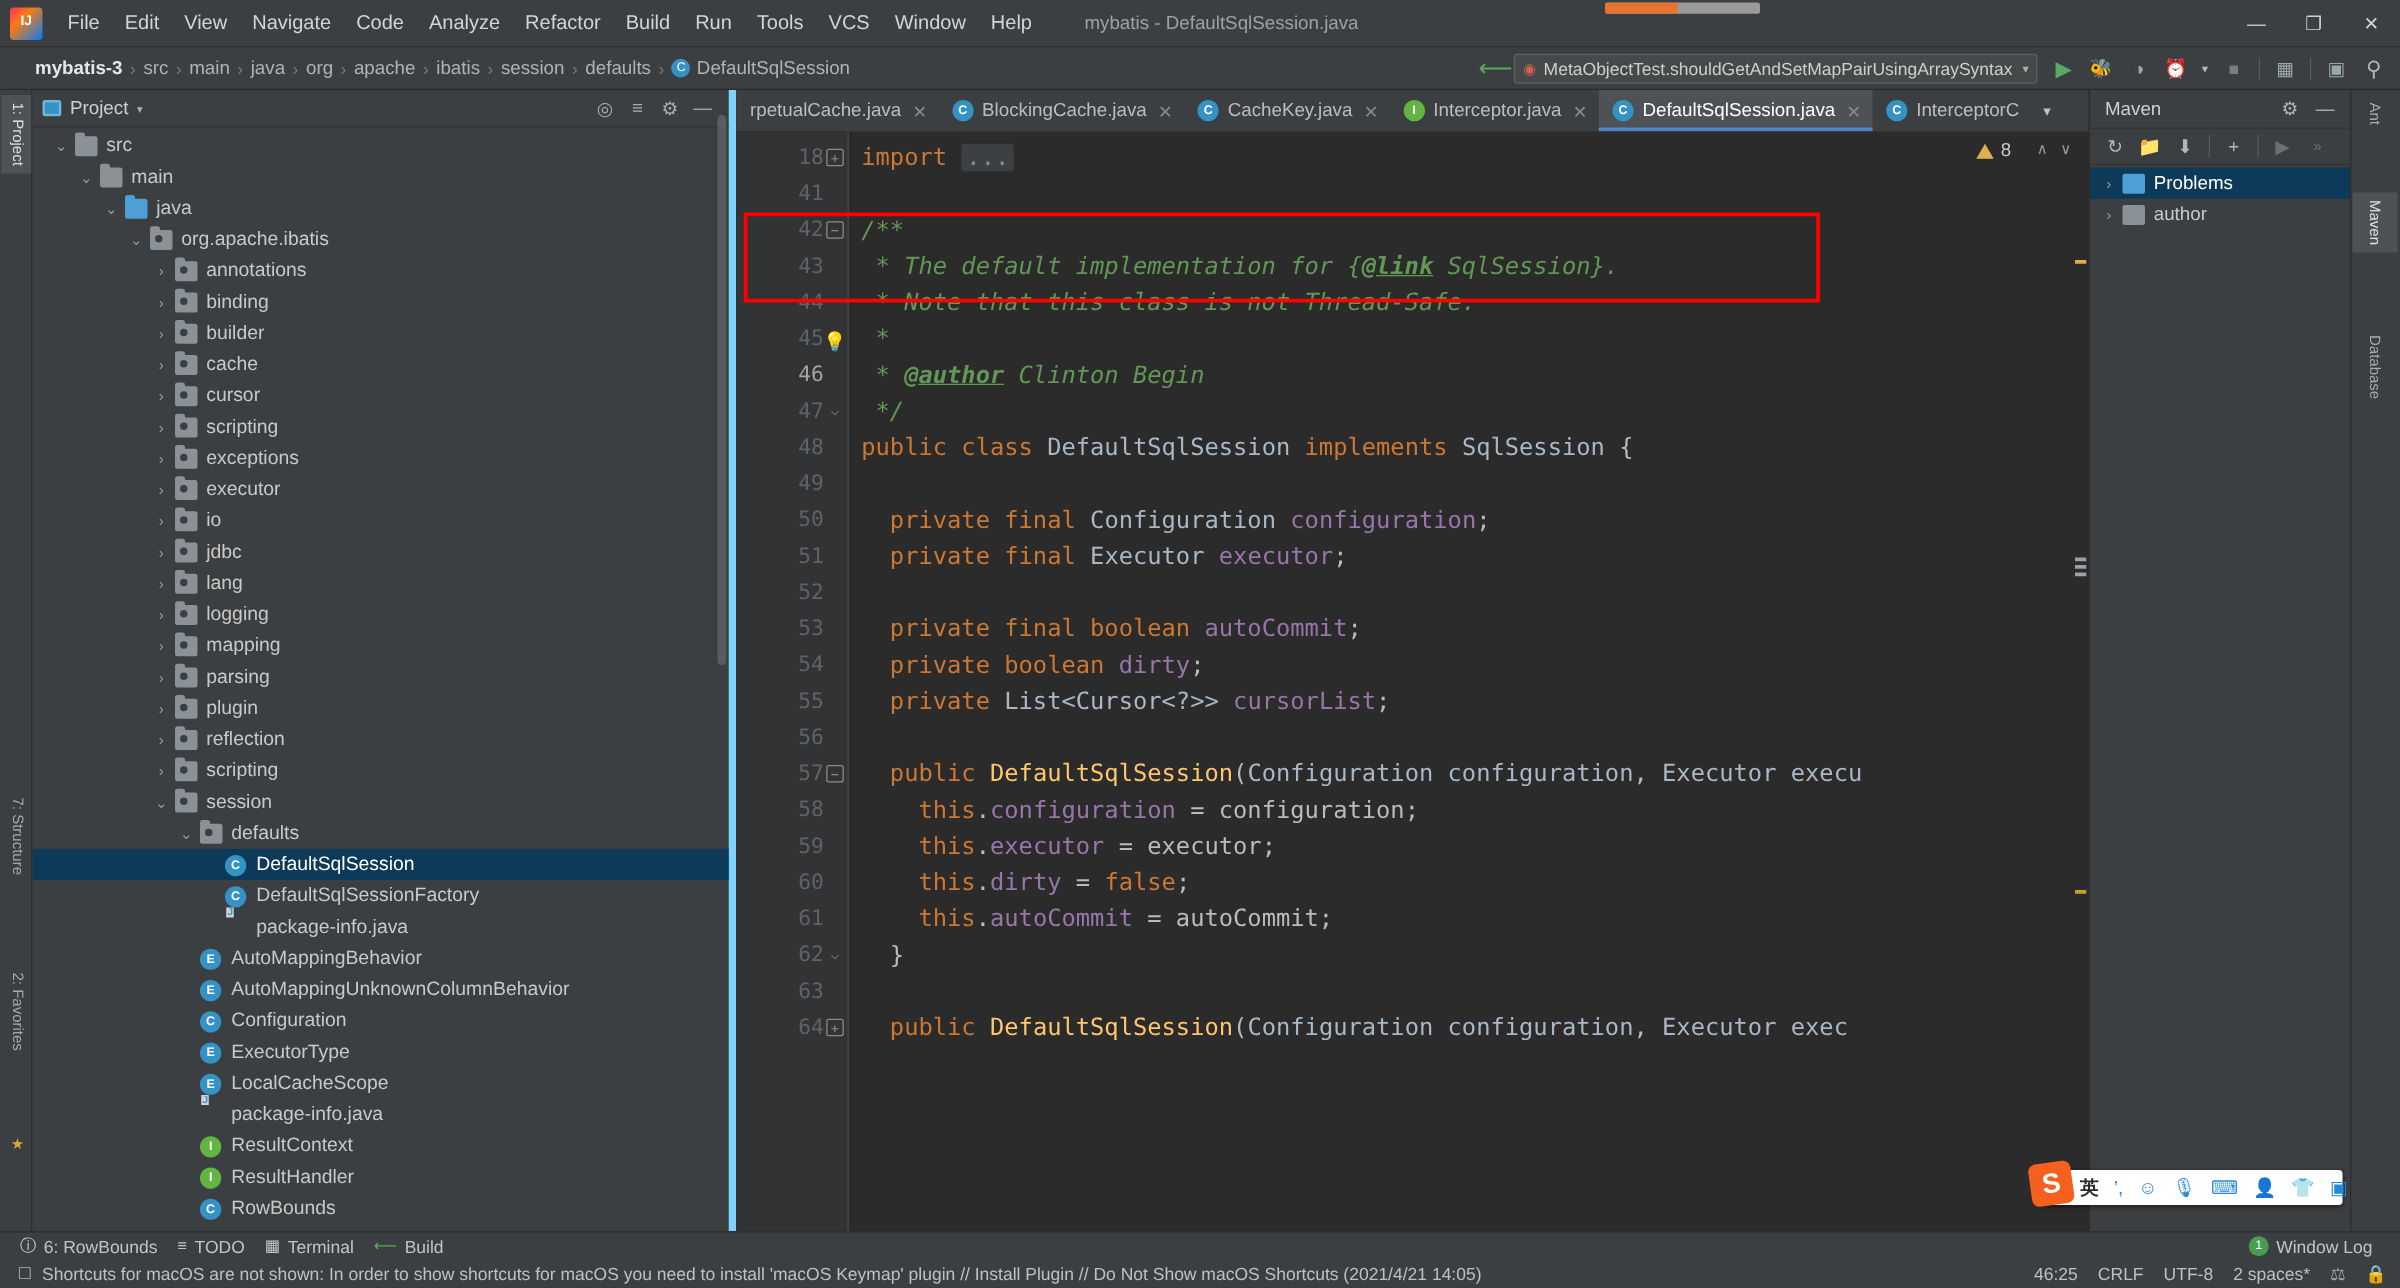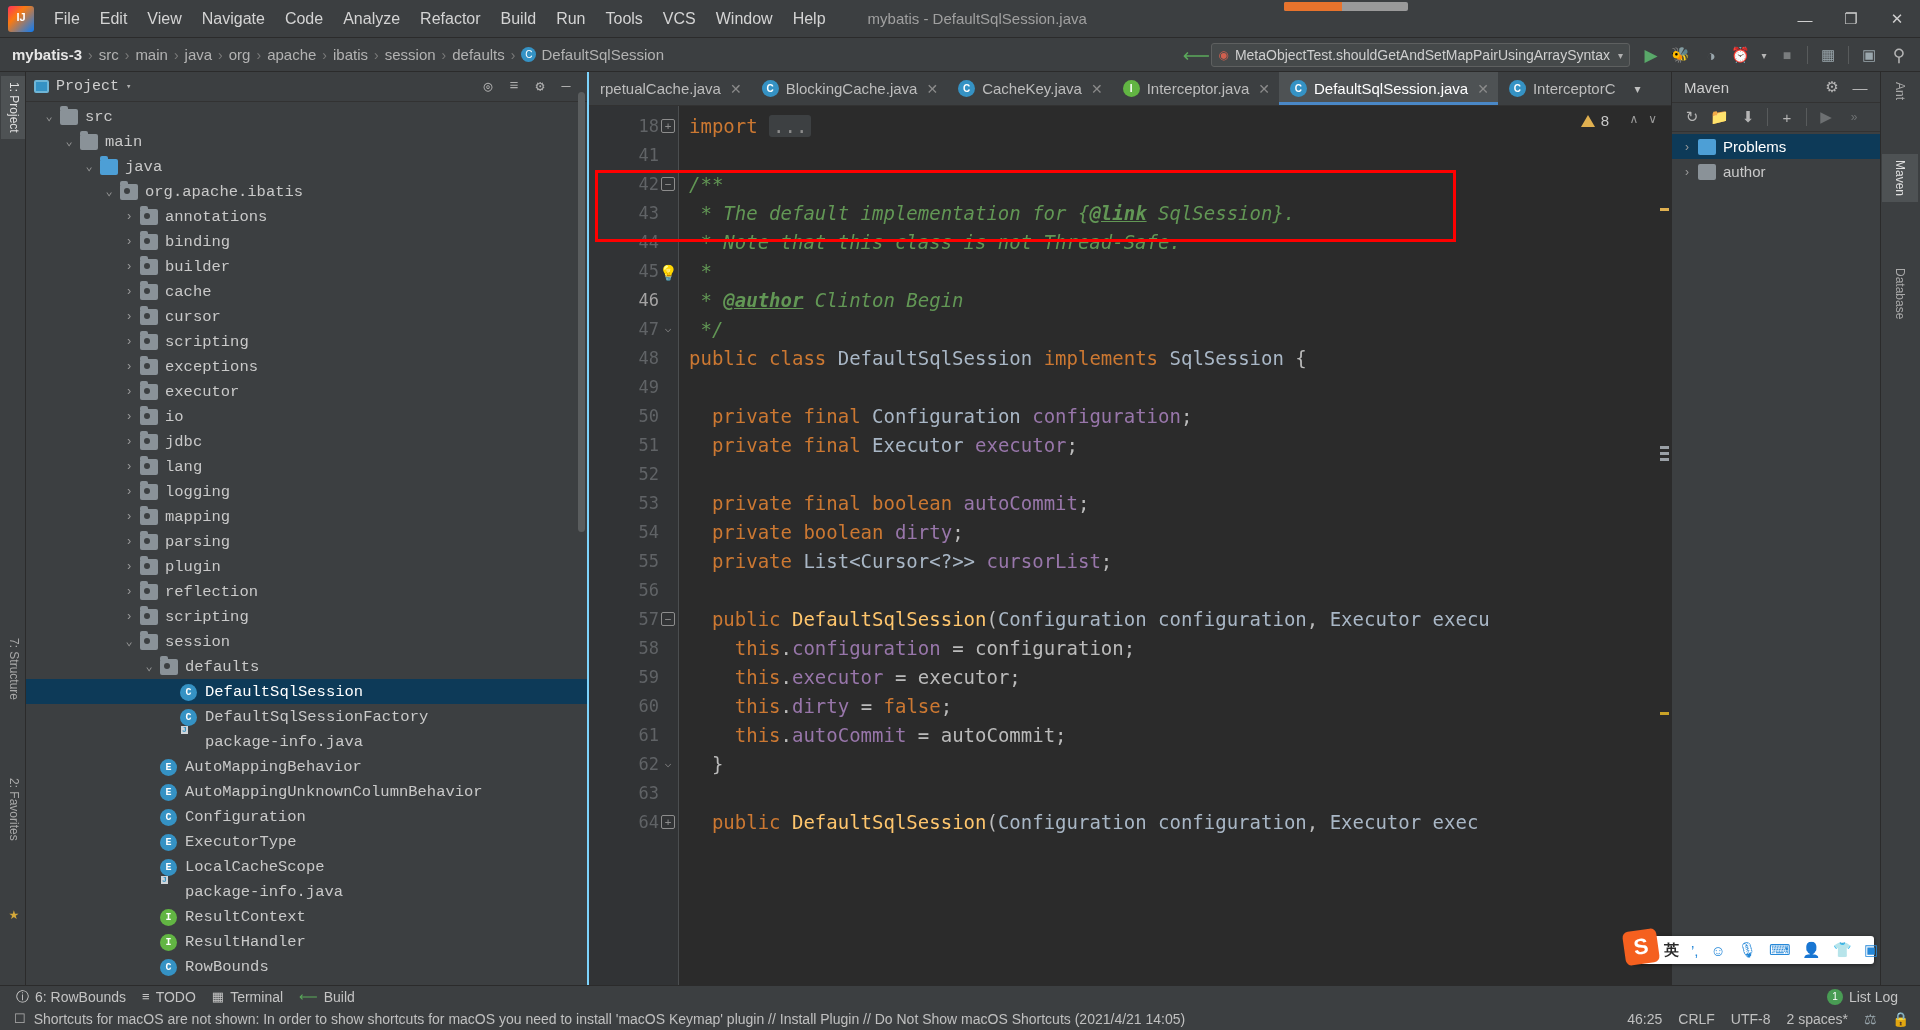--- a/index.html
+++ b/index.html
@@ -85,21 +85,21 @@
   .vtab {
     position: absolute; left: 1px; width: 24px;
     writing-mode: vertical-rl; text-orientation: mixed;
     font-size: 12px; color: #a9a9a9; padding: 6px 4px; white-space: nowrap;
   }
   .vtab.active { background: #4e5254; color: #e0e0e0; }
 
   
   .project-panel {
     position: absolute; left: 26px; top: 72px; width: 563px; bottom: 45px;
-    background: #3c3f41; border-right: 2px solid #7dd3fc; font-family: Liberation Mono, monospace;
+    background: #3c3f41; border-right: 6px solid #7dd3fc;
   }
   .panel-head {
     height: 30px; display: flex; align-items: center;
     border-bottom: 1px solid #323232; padding-left: 8px;
   }
   .panel-head .ph-icon {
     width: 15px; height: 13px; border: 2px solid #6fb5d6; background: #3592c4;
     margin-right: 7px; border-radius: 2px;
   }
   .panel-head .ph-title { font-size: 15px; color: #cfcfcf; }
@@ -325,21 +325,21 @@
         <i></i>
       </div>
     <div class="win-buttons">
       <div class="win-btn">—</div>
       <div class="win-btn">❐</div>
       <div class="win-btn close">✕</div>
     </div>
   </div>
 
   <div class="navbar">
-    <div id="crumbs" style="display:flex;align-items:center;">
+    <div id="crumbs" style="display:flex;align-items:center;margin-left:16px;">
         <span class="crumb first">
           <span>mybatis-3</span>
         </span>
         <span class="crumb-sep">›</span>
         <span class="crumb">
           <span>src</span>
         </span>
         <span class="crumb-sep">›</span>
         <span class="crumb">
           <span>main</span>
@@ -721,21 +721,21 @@
     <div class="bb-item">
       <span class="bi">▦</span>
       <span>Terminal</span>
     </div>
     <div class="bb-item">
       <span class="bi" style="color:#5ba85b;">⟵</span>
       <span>Build</span>
     </div>
     <div class="event-log">
       <span class="ev-badge">1</span>
-      <span>List Log</span>
+      <span>Window Log</span>
     </div>
   </div>
 
   <div class="statusbar">
     <div class="sb-msg">
       <span class="sb-ic">☐</span>
       <span>Shortcuts for macOS are not shown: In order to show shortcuts for macOS you need to install 'macOS Keymap' plugin // Install Plugin // Do Not Show macOS Shortcuts (2021/4/21 14:05)</span>
     </div>
     <div class="sb-right">
       <span>46:25</span>

